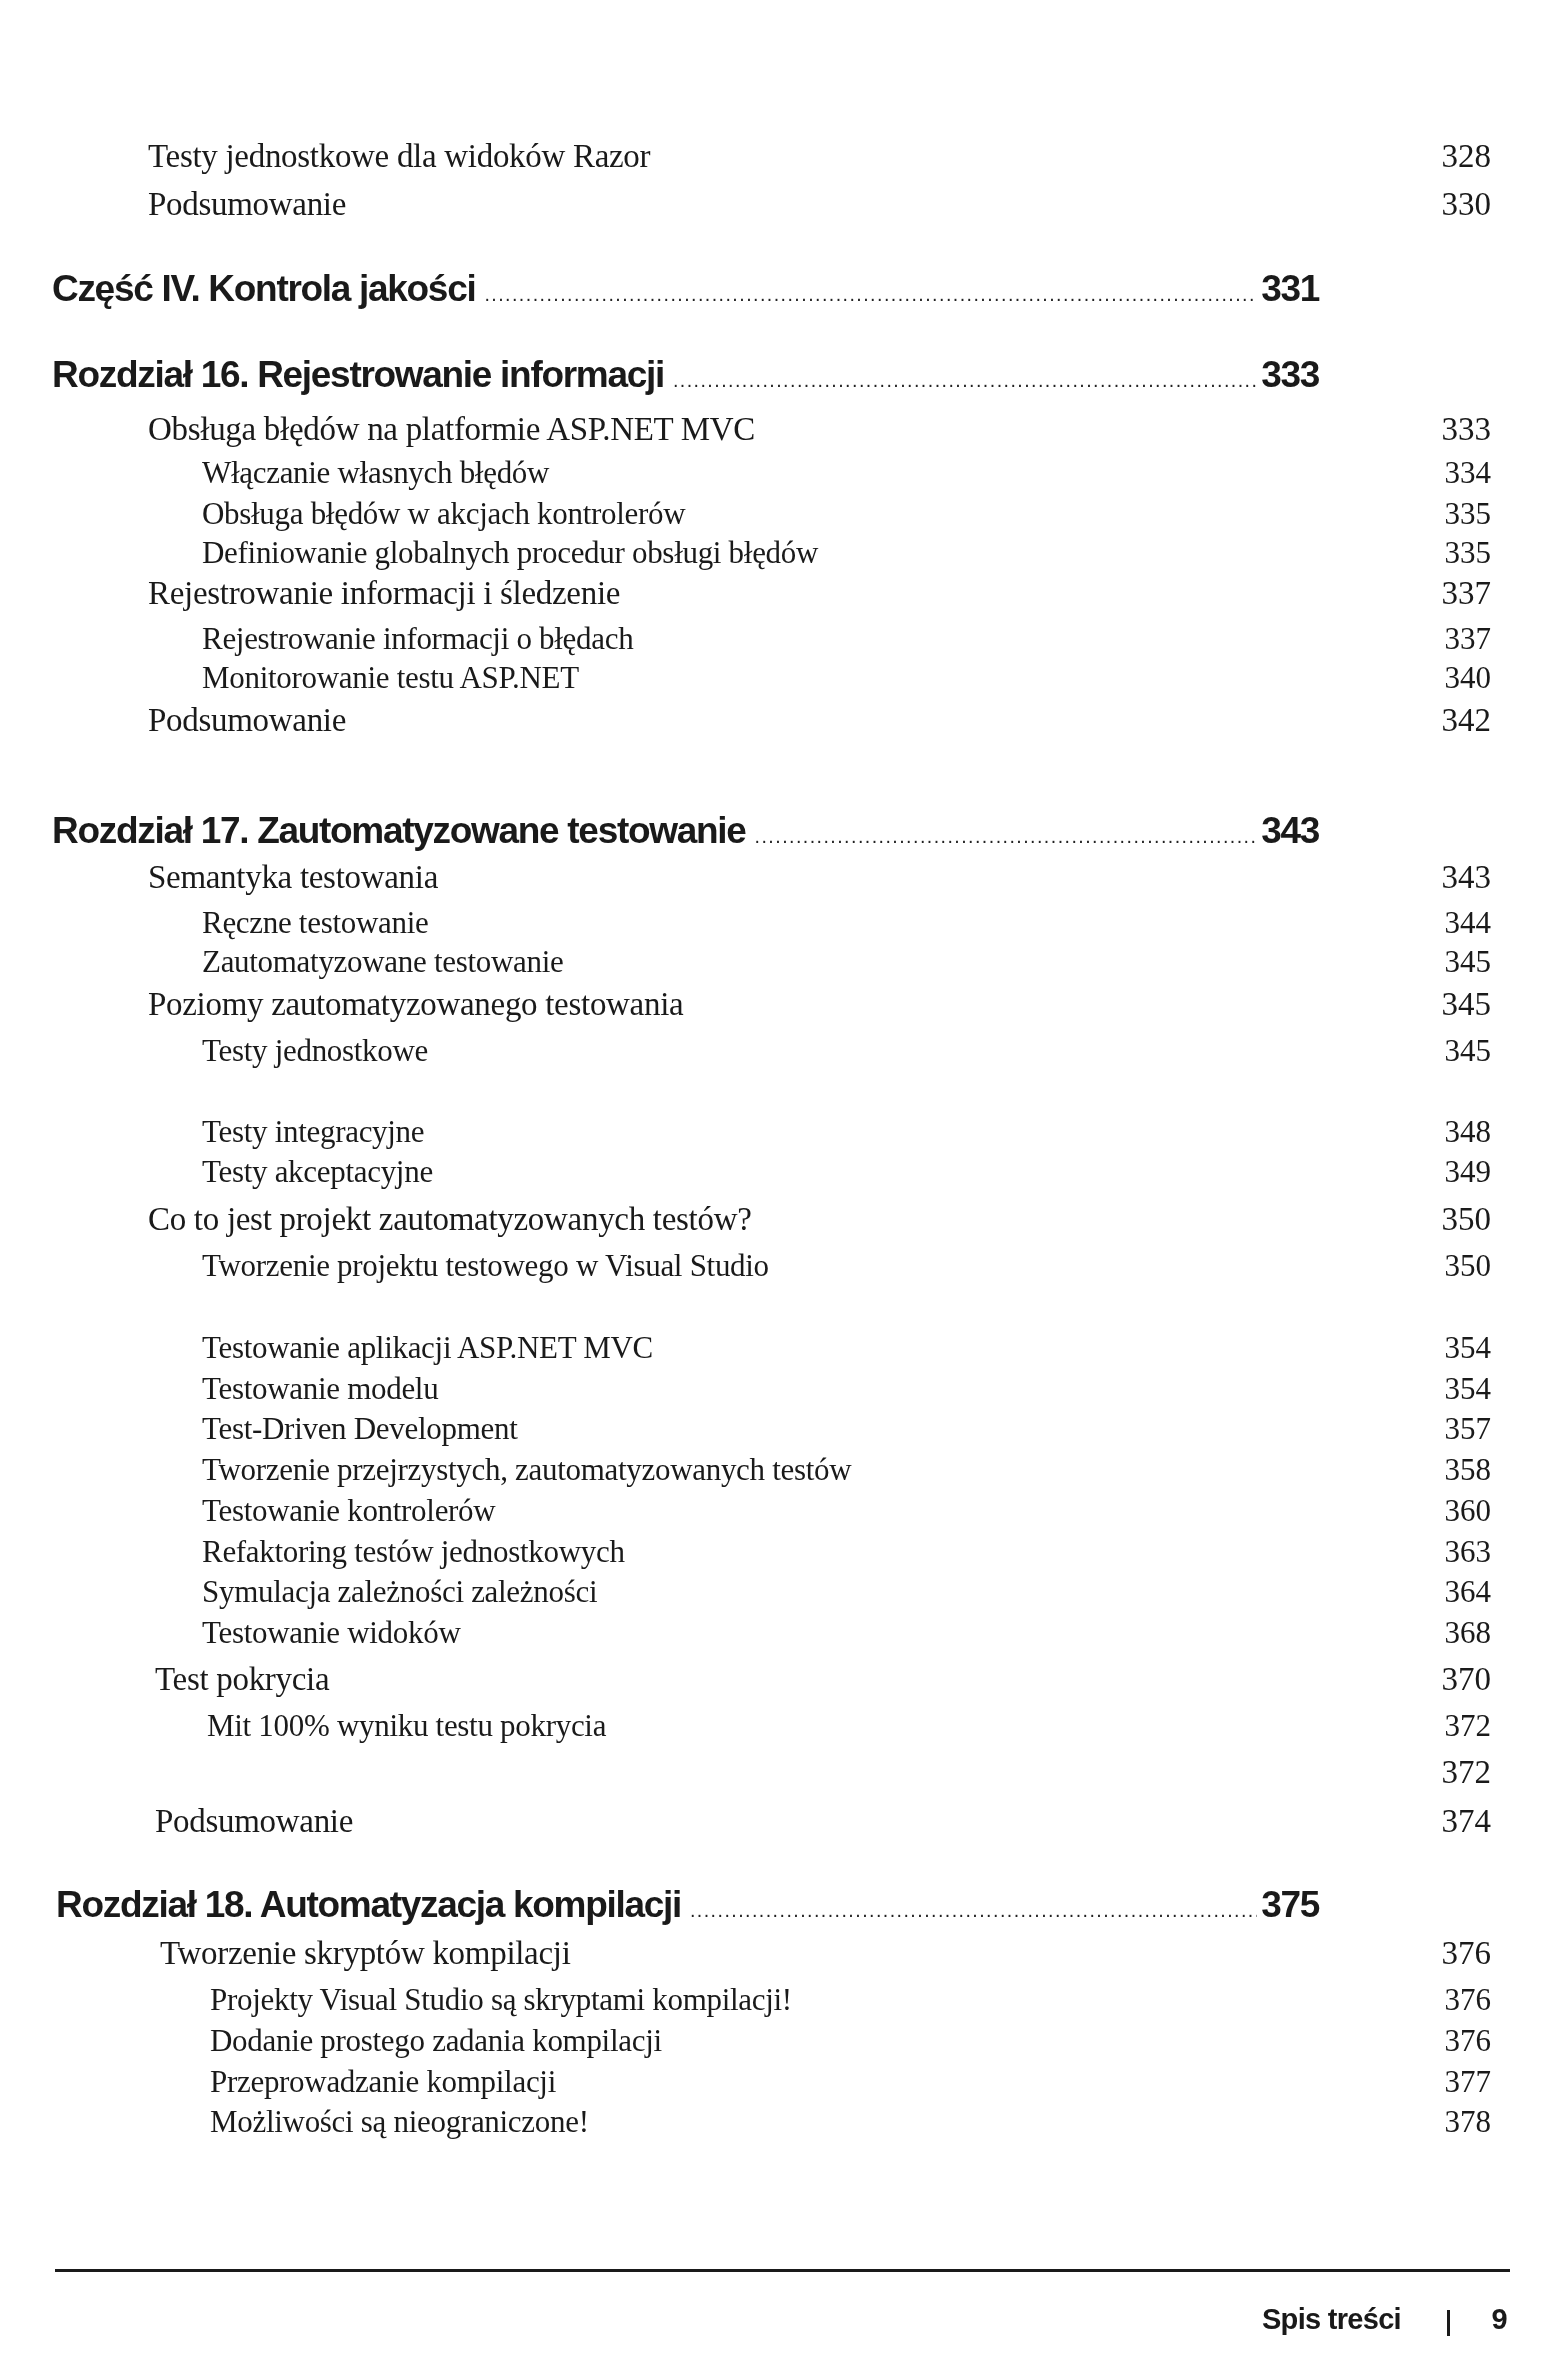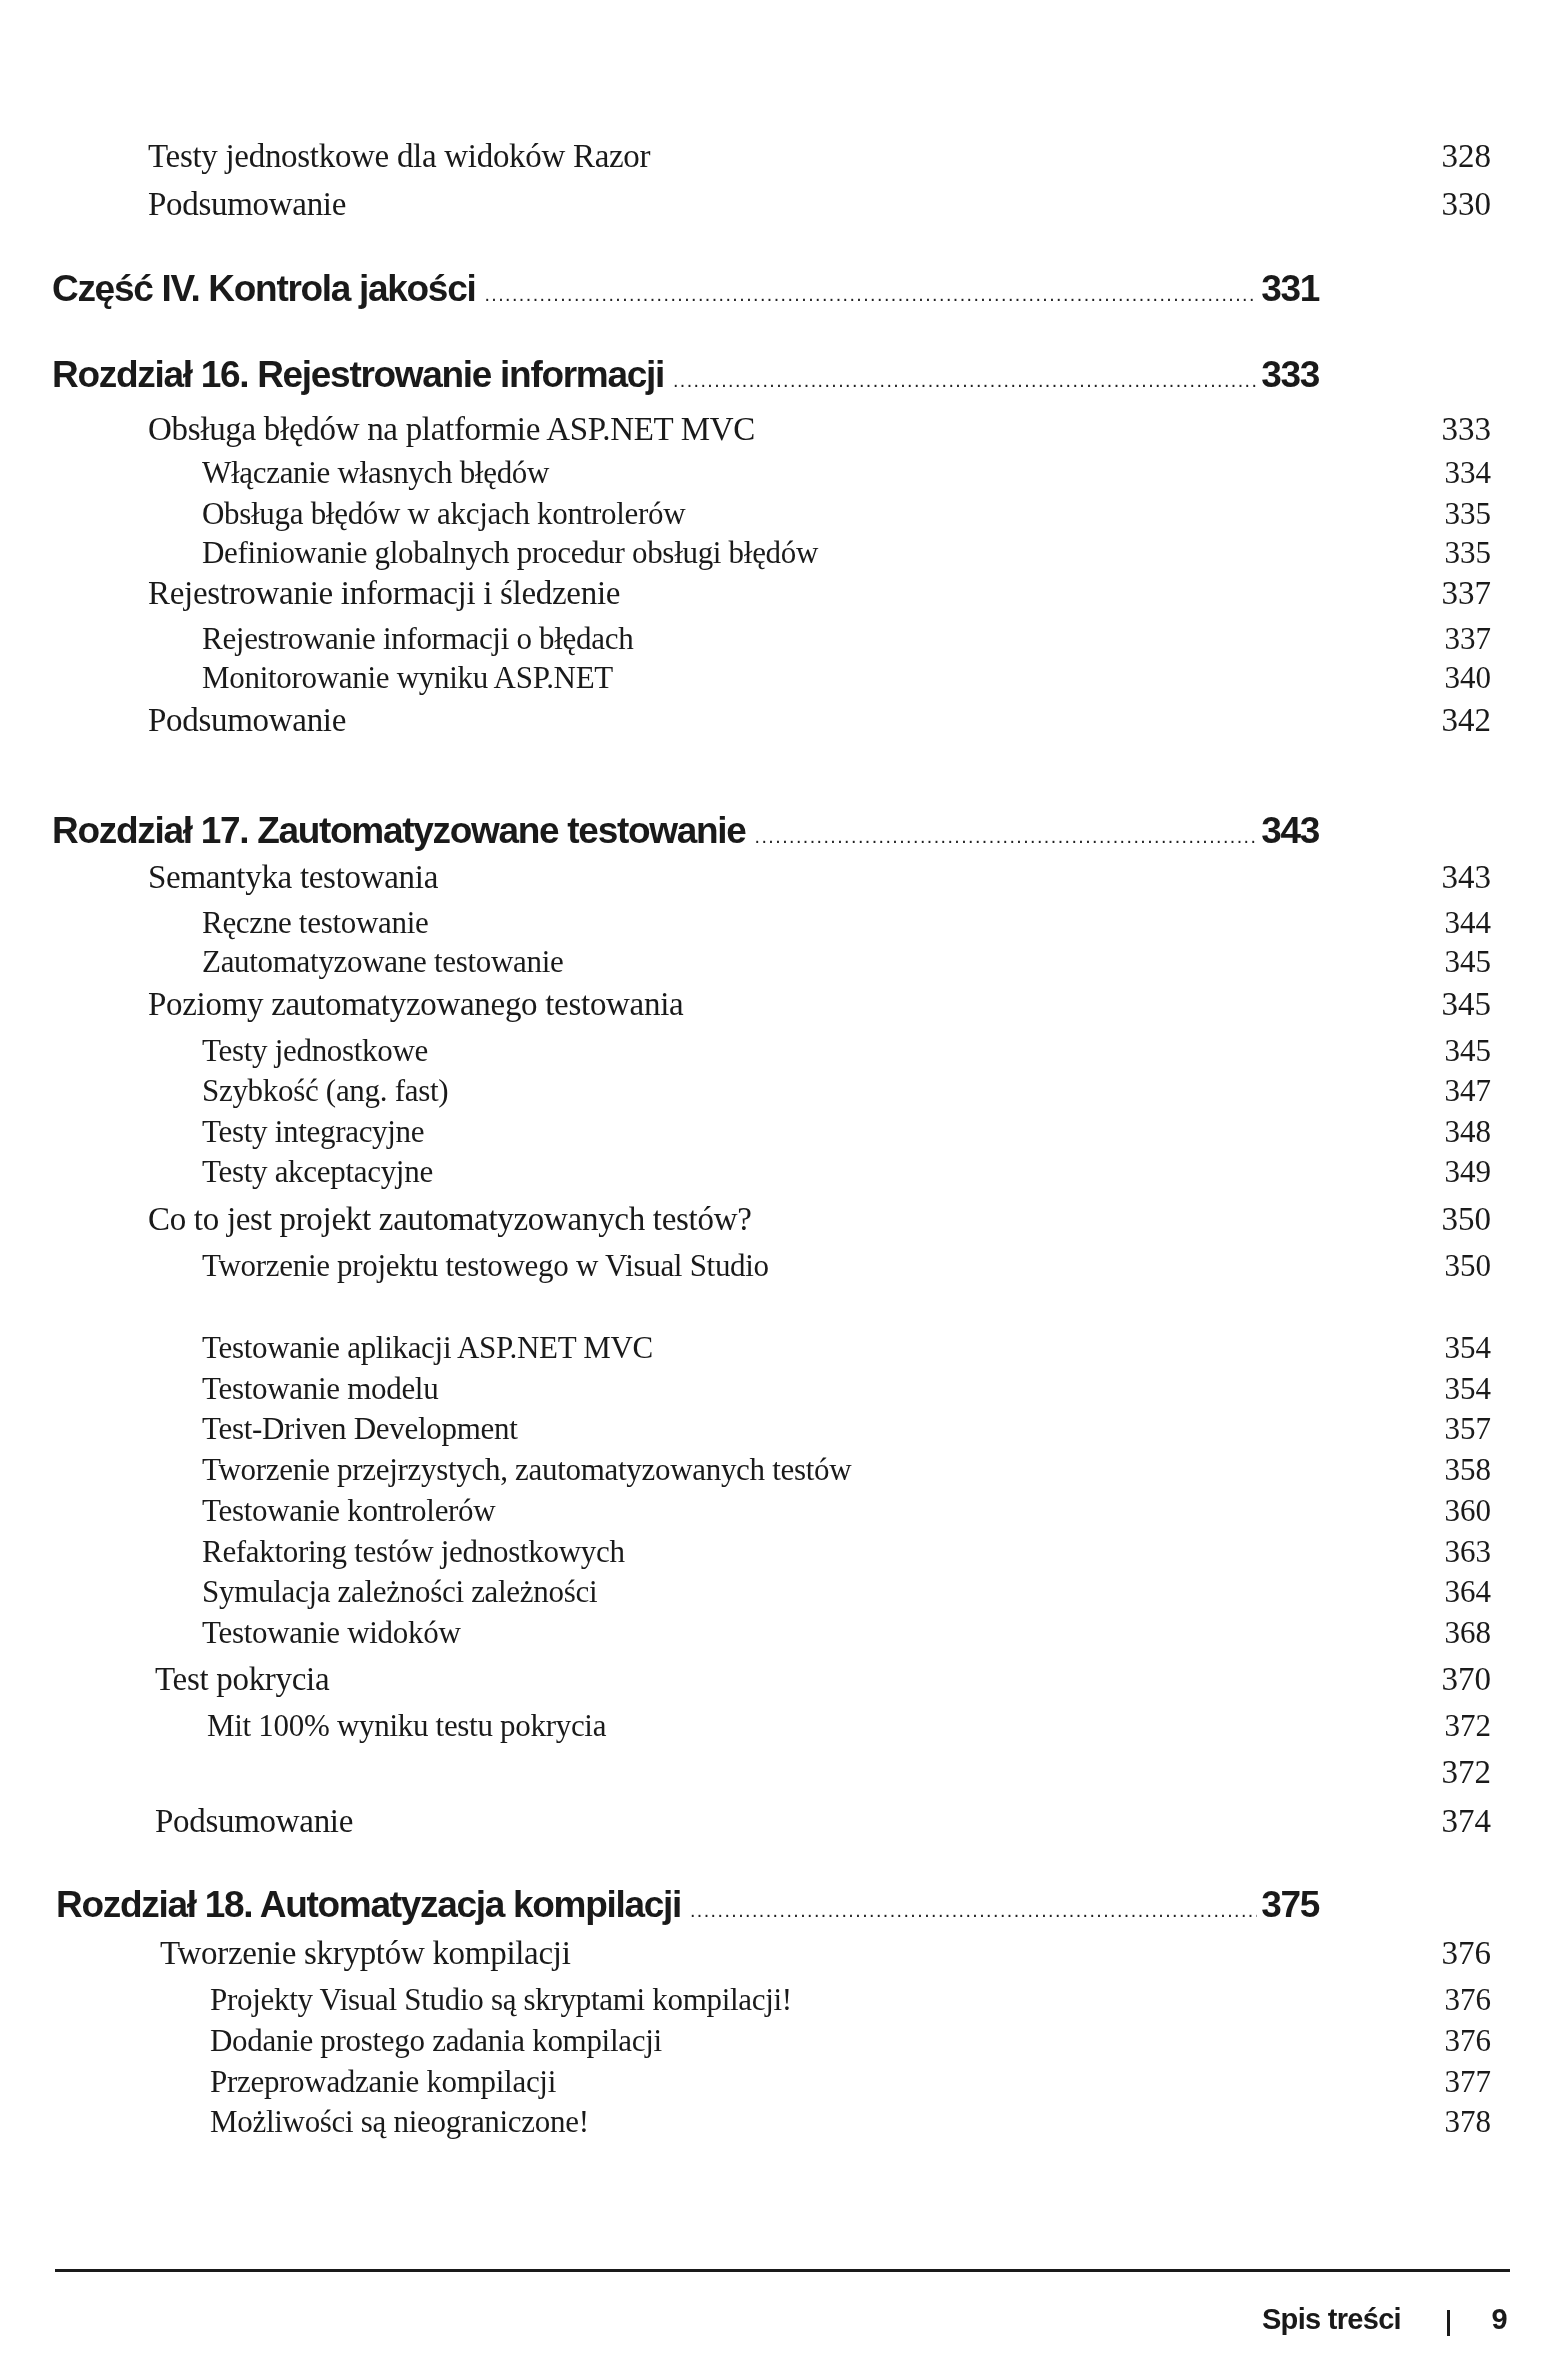--- a/index.html
+++ b/index.html
@@ -68,21 +68,21 @@
     </div>
   <div class="row lvl1" style="top:574px">
       <span class="title">Rejestrowanie informacji i śledzenie</span>
       <span class="num">337</span>
     </div>
   <div class="row lvl2" style="top:619px">
       <span class="title">Rejestrowanie informacji o błędach</span>
       <span class="num">337</span>
     </div>
   <div class="row lvl2" style="top:658px">
-      <span class="title">Monitorowanie wyniku ASP.NET</span>
+      <span class="title">Monitorowanie testu ASP.NET</span>
       <span class="num">340</span>
     </div>
   <div class="row lvl1" style="top:701px">
       <span class="title">Podsumowanie</span>
       <span class="num">342</span>
     </div>
 
   <div class="heading" style="top:808px">
     <div class="htitle">
       <span class="htext">Rozdział 17. Zautomatyzowane testowanie</span>
@@ -102,24 +102,20 @@
       <span class="title">Zautomatyzowane testowanie</span>
       <span class="num">345</span>
     </div>
   <div class="row lvl1" style="top:985px">
       <span class="title">Poziomy zautomatyzowanego testowania</span>
       <span class="num">345</span>
     </div>
   <div class="row lvl2" style="top:1031px">
       <span class="title">Testy jednostkowe</span>
       <span class="num">345</span>
-    </div>
-  <div class="row lvl2" style="top:1071px">
-      <span class="title">Szybkość (ang. fast)</span>
-      <span class="num">347</span>
     </div>
   <div class="row lvl2" style="top:1112px">
       <span class="title">Testy integracyjne</span>
       <span class="num">348</span>
     </div>
   <div class="row lvl2" style="top:1152px">
       <span class="title">Testy akceptacyjne</span>
       <span class="num">349</span>
     </div>
   <div class="row lvl1" style="top:1200px">

